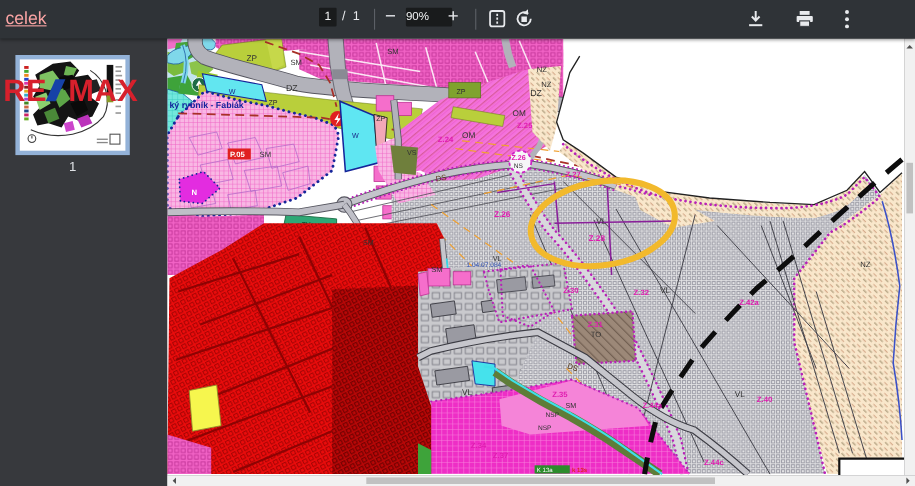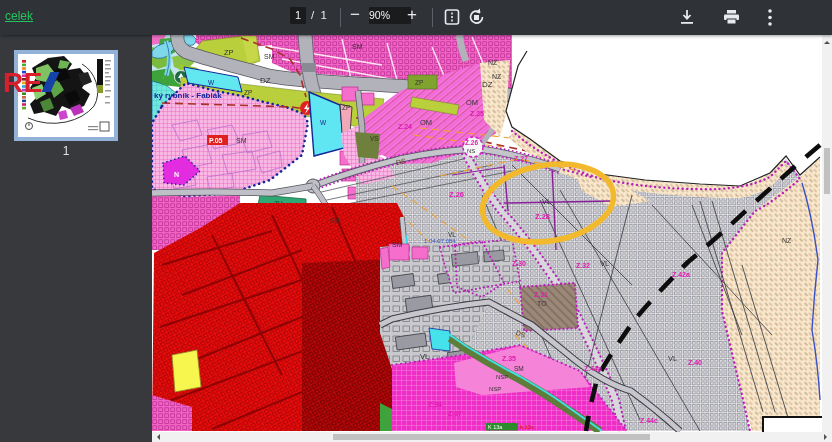--- a/index.html
+++ b/index.html
@@ -1,17 +1,17 @@
 <!DOCTYPE html>
 <html><head>
 <meta charset="utf-8">
 <style>
 html,body{margin:0;padding:0;width:832px;height:442px;overflow:hidden;background:#37393d;font-family:"Liberation Sans",sans-serif;}
 #toolbar{position:absolute;left:0;top:0;width:832px;height:35px;background:#2f3337;z-index:30;box-shadow:0 1px 3px rgba(0,0,0,.4);}
-#toolbar .fname{position:absolute;left:5px;top:9px;color:#22c55e;font-size:12px;text-decoration:underline;}
+#toolbar .fname{position:absolute;left:5px;top:9px;color:#fca5a5;font-size:16px;text-decoration:underline;}
 .pgbox{position:absolute;left:290px;top:7px;width:16px;height:17px;background:#191b1c;color:#f1f3f4;font-size:11px;text-align:center;line-height:17px;border-radius:1px;}
 .pgof{position:absolute;left:311px;top:9px;color:#e8eaed;font-size:11.5px;}
 .tsep1{position:absolute;left:340px;top:8px;width:1px;height:19px;background:#5c6066;}
 .minus{position:absolute;left:350px;top:5px;color:#e8eaed;font-size:17px;}
 .zoombox{position:absolute;left:369px;top:7px;width:42px;height:17px;background:#191b1c;color:#f1f3f4;font-size:10.5px;text-align:left;line-height:17px;border-radius:1px;}
 .plus{position:absolute;left:407px;top:5px;color:#e8eaed;font-size:17px;}
 .tsep2{position:absolute;left:432px;top:8px;width:1px;height:19px;background:#5c6066;}
 .ticon{position:absolute;top:8px;}
 #sidebar{position:absolute;left:0;top:35px;width:152px;height:407px;background:#37393d;z-index:20;}
 #thumbframe{position:absolute;left:14px;top:15px;width:104px;height:91px;background:#93b2d8;}
@@ -114,20 +114,21 @@
             <rect x="70" y="75" width="10" height="1.2" fill="#888"></rect>
    </g>
  </svg>
  </div>
     </div>
  <div id="pagenum">1</div>
 </div>
 <div id="remax">
     <span class="rm" style="left:0">RE</span>
     <span class="rmsl"></span>
+    <span class="rm" style="left:59px">MAX</span>
   </div>
 <div id="hscroll">
  <div class="arr" style="left:2px;top:2px;border-right-color:#505050;"></div>
  <div class="arr" style="right:2px;top:2px;border-left-color:#505050;"></div>
  <div id="hthumb"></div>
 </div>
 <div id="vscroll">
  <div class="arr" style="left:2px;top:3px;border-bottom-color:#505050;"></div>
  <div id="vthumb"></div>
 </div>

